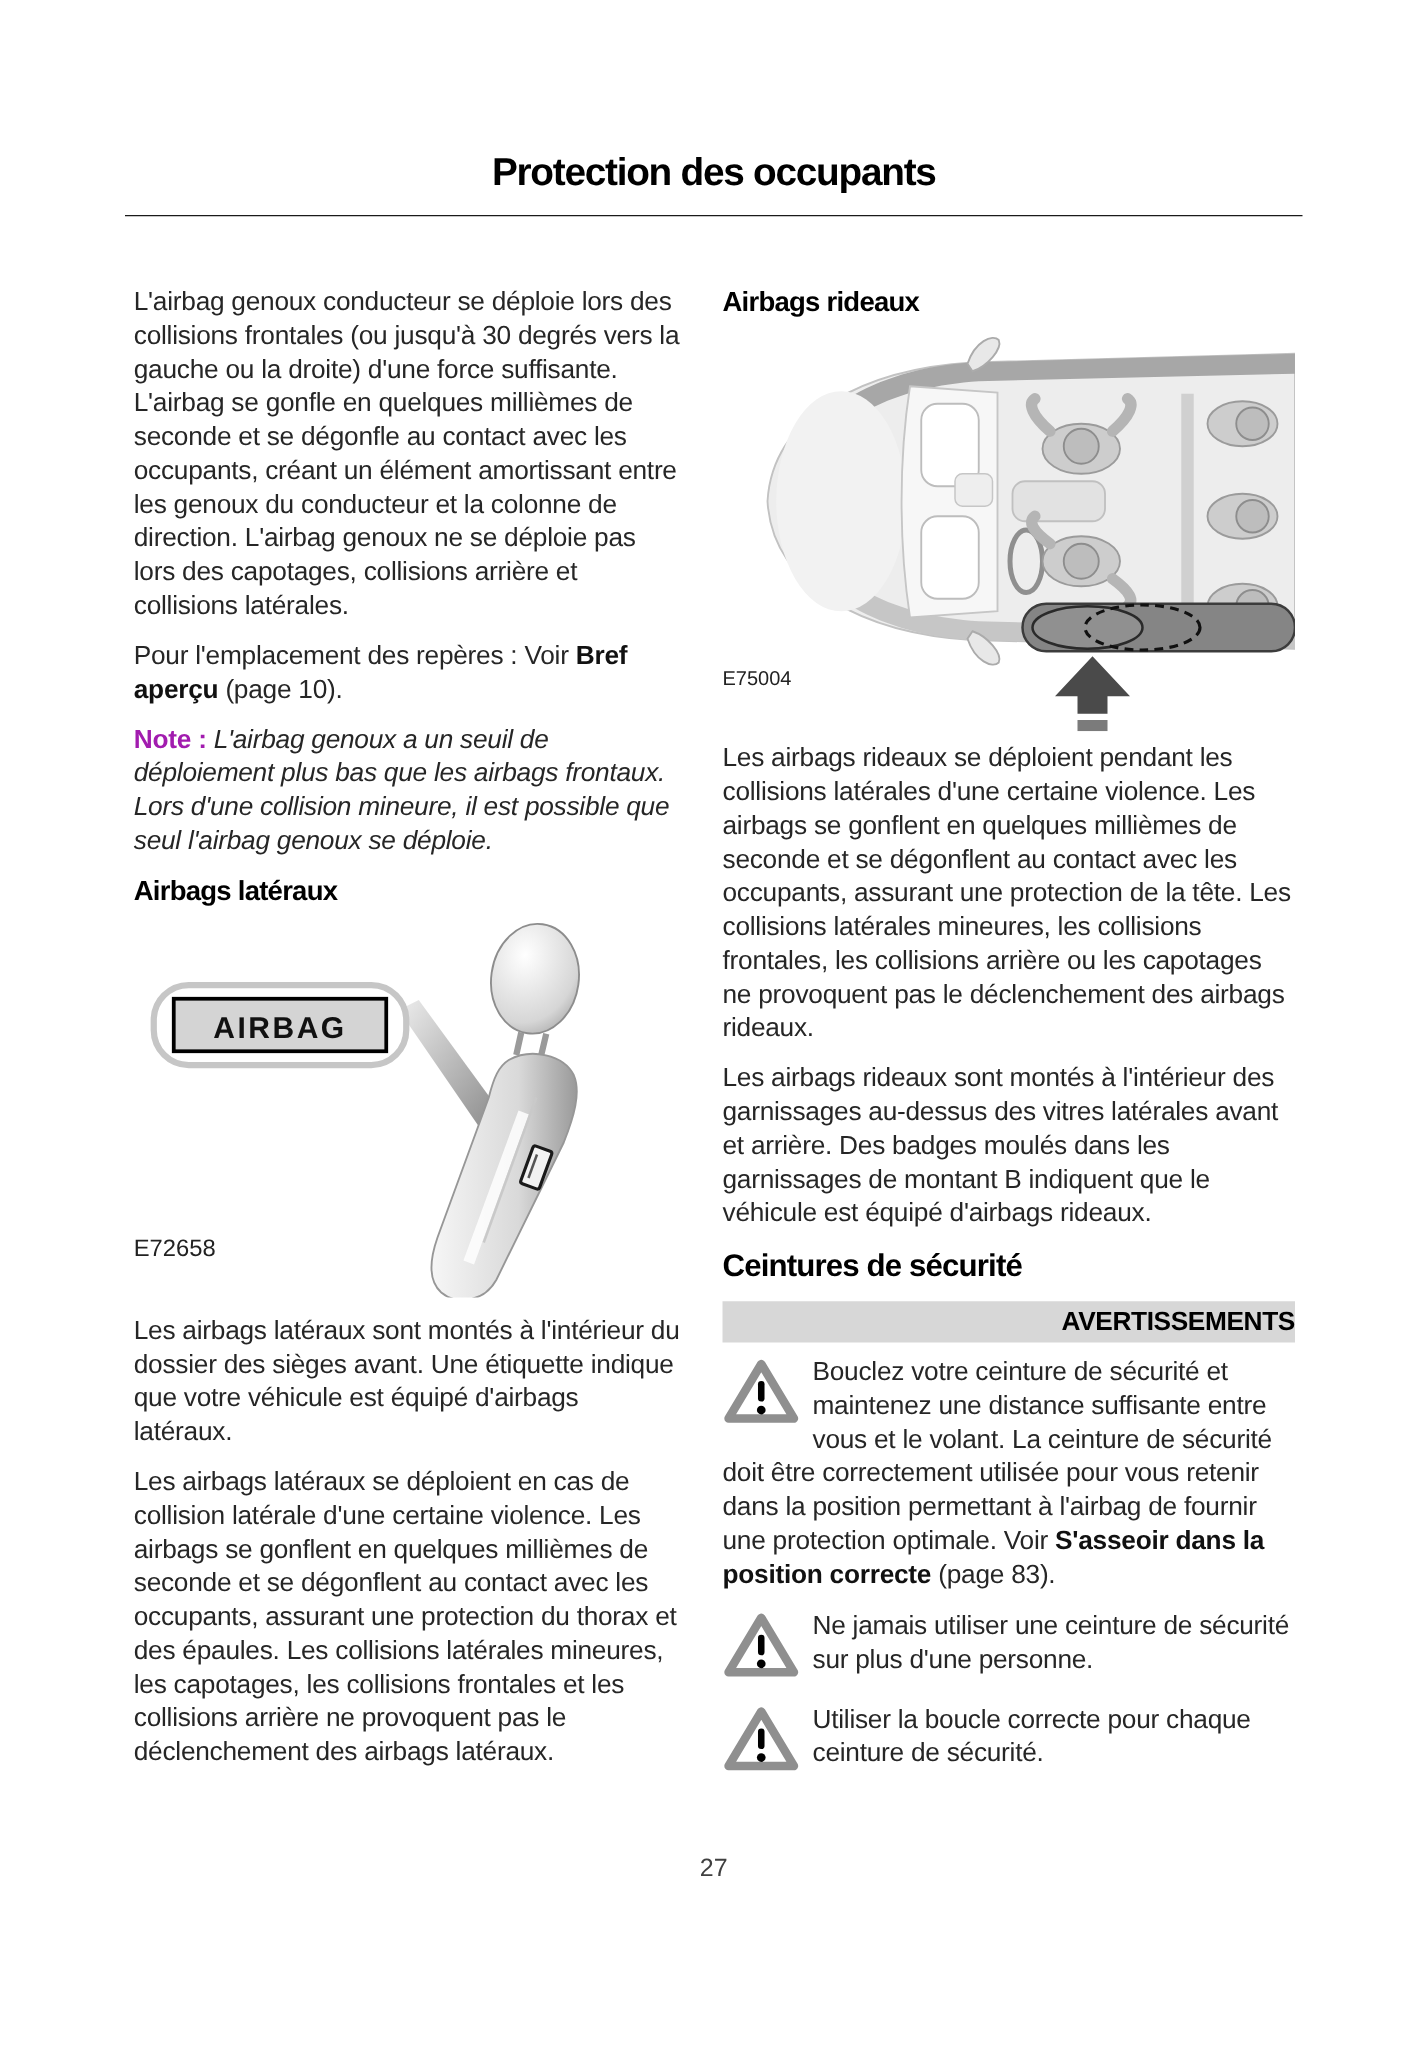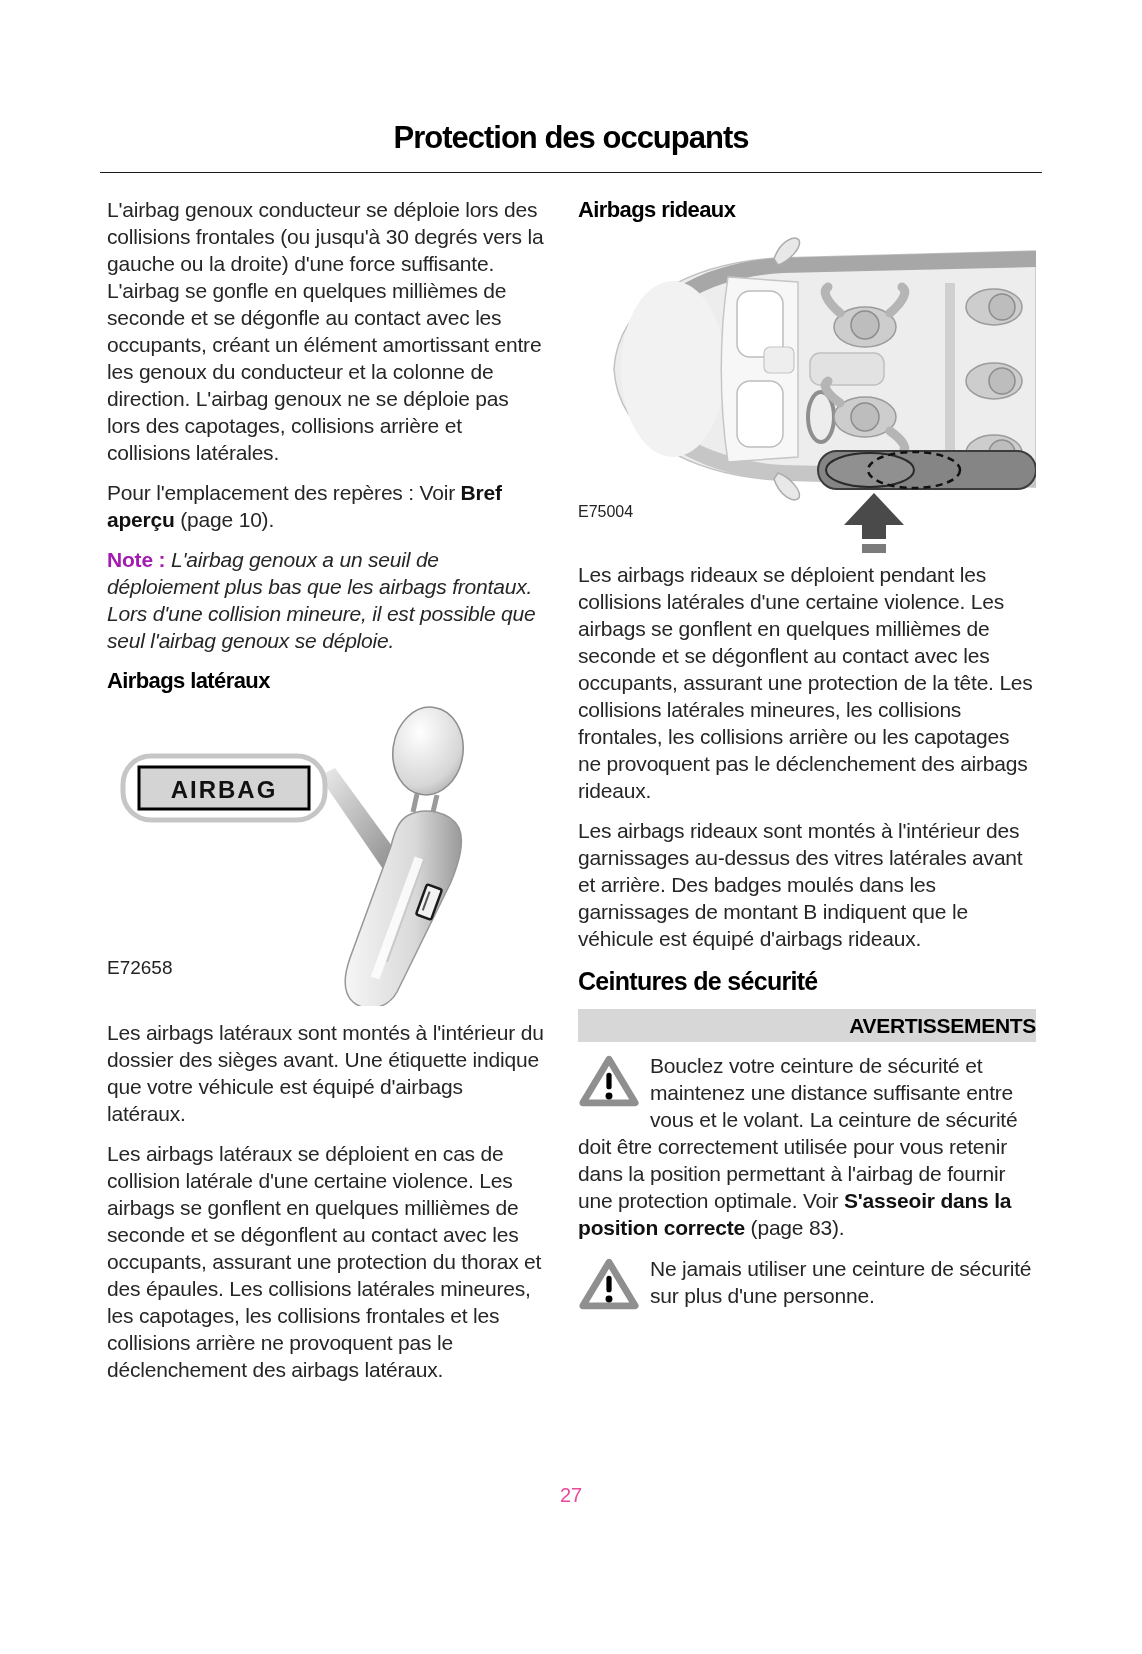--- a/index.html
+++ b/index.html
@@ -8,21 +8,21 @@
     font-family:"Liberation Sans", sans-serif; color:#262626; overflow:hidden;
   }
   .page-title{
     position:absolute; top:120px; left:0; width:100%; text-align:center;
     font-size:31px; font-weight:bold; letter-spacing:-1px; color:#000;
   }
   .title-rule{
     position:absolute; top:172px; left:100px; width:942px; height:0;
     border-top:1.6px solid #1a1a1a;
   }
-  .col{position:absolute; top:196px; font-size:21px; line-height:27px; letter-spacing:-0.2px;}
+  .col{position:absolute; top:228px; font-size:21px; line-height:27px; letter-spacing:-0.2px;}
   .col-left{left:107px; width:440px;}
   .col-right{left:578px; width:458px;}
   p{margin:0 0 13px 0;}
   .h2{font-size:22px; font-weight:bold; letter-spacing:-0.6px; color:#000; margin:6px 0 12px 0;}
   .h2-large{font-size:25px; font-weight:bold; letter-spacing:-0.7px; color:#000; margin:16px 0 14px 0;}
   .bold{font-weight:bold; color:#111;}
   .note-label{font-weight:bold; font-style:normal; color:#a21caf;}
   .note-text{font-style:italic;}
   .figure{position:relative;}
   .figure-left{height:305px; margin:4px 0 8px 0;}
@@ -31,21 +31,21 @@
   .caption-left{bottom:30px; font-size:19px;}
   .caption-right{bottom:28px; font-size:16px;}
   .warn-bar{
     background:#d7d7d7; height:33px; line-height:33px; text-align:right;
     font-size:21px; font-weight:bold; color:#000; letter-spacing:-0.3px; margin:2px 0 10px 0;
   }
   .warning{display:flow-root; margin:0 0 14px 0;}
   .warn-icon{float:left; width:62px; height:55px; margin:2px 10px 4px 0;}
   .page-number{
     position:absolute; top:1484px; left:0; width:100%; text-align:center;
-    font-size:20px; color:#ec4899;
+    font-size:20px; color:#404040;
   }
 </style>
 </head>
 <body>
 
 <div class="page">
 
   <div class="page-title">Protection des occupants</div>
   <div class="title-rule"></div>
 
@@ -181,16 +181,24 @@
 
     <div class="warning">
       <svg class="warn-icon" viewBox="0 0 64 56">
         <path d="M32 5 L59 50 H5 Z" fill="#ffffff" stroke="#8f8f8f" stroke-width="7" stroke-linejoin="round"></path>
         <rect x="29.3" y="19" width="5.4" height="17" rx="2.7" fill="#000"></rect>
         <circle cx="32" cy="43" r="3.6" fill="#000"></circle>
       </svg>
       <span>Ne jamais utiliser une ceinture de sécurité sur plus d'une personne.</span>
     </div>
 
+    <div class="warning">
+      <svg class="warn-icon" viewBox="0 0 64 56">
+        <path d="M32 5 L59 50 H5 Z" fill="#ffffff" stroke="#8f8f8f" stroke-width="7" stroke-linejoin="round"></path>
+        <rect x="29.3" y="19" width="5.4" height="17" rx="2.7" fill="#000"></rect>
+        <circle cx="32" cy="43" r="3.6" fill="#000"></circle>
+      </svg>
+      <span>Utiliser la boucle correcte pour chaque ceinture de sécurité.</span>
+    </div>
   </div>
 
   <div class="page-number">27</div>
 </div>
 
 </body></html>

